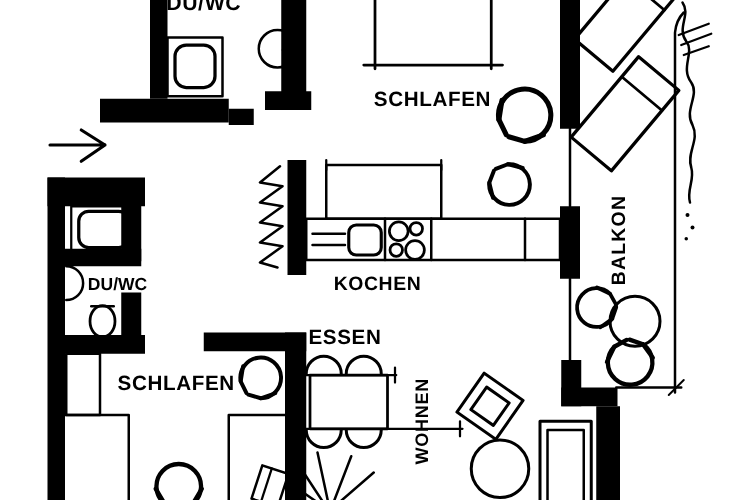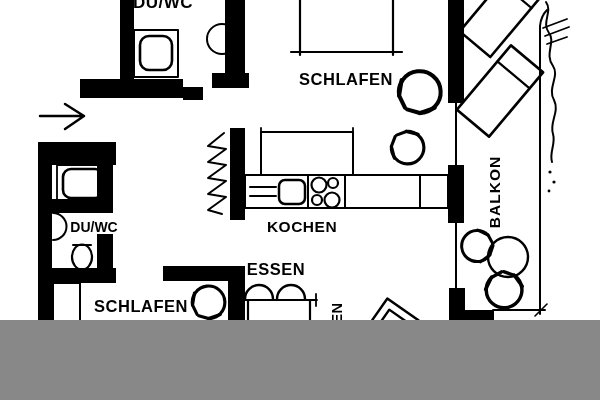--- a/index.html
+++ b/index.html
@@ -1,16 +1,16 @@
 <!DOCTYPE html>
 <html><head>
 <meta charset="utf-8">
 <style>
   html,body{margin:0;padding:0;background:#888;}
-  .stage{width:600px;height:320px;position:relative;background:#fff;overflow:hidden;margin:0 auto;}
+  .stage{width:600px;height:400px;position:relative;background:#fff;overflow:hidden;margin:0 auto;}
   svg{display:block;}
   .lbl{font-family:"Liberation Sans",sans-serif;font-weight:700;fill:#000;}
   .ink-stroke{stroke:#000;fill:none;stroke-linecap:round;stroke-linejoin:round;}
   .ink-fill{fill:#000;stroke:none;}
 </style>
 </head>
 <body>
 
 <div class="stage">
 <svg width="600" height="400" viewBox="0 0 600 400">

